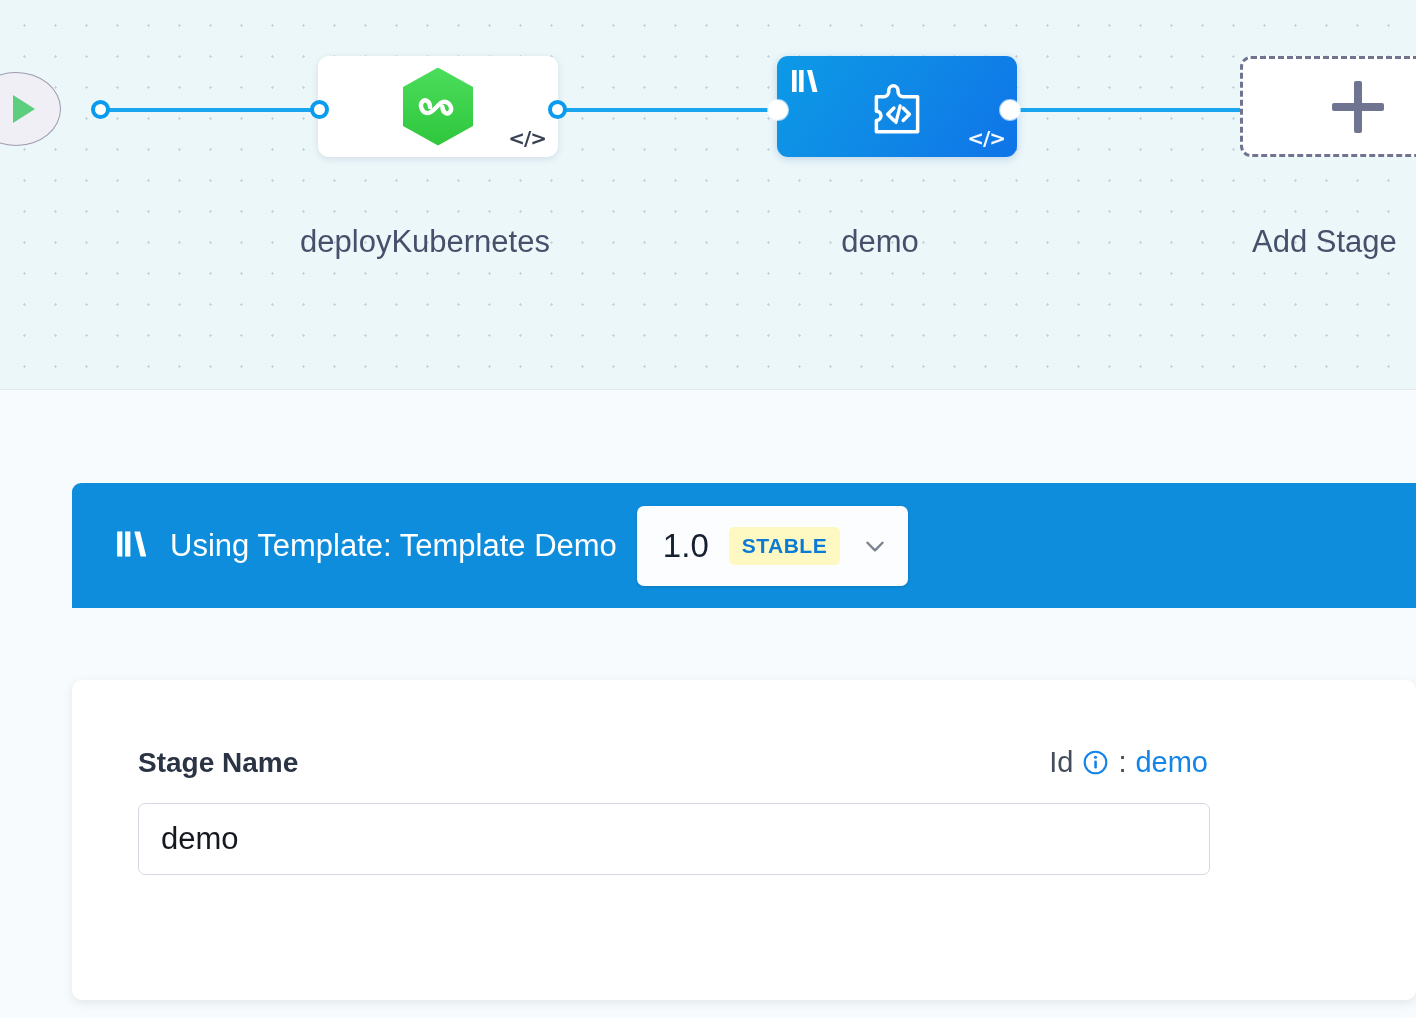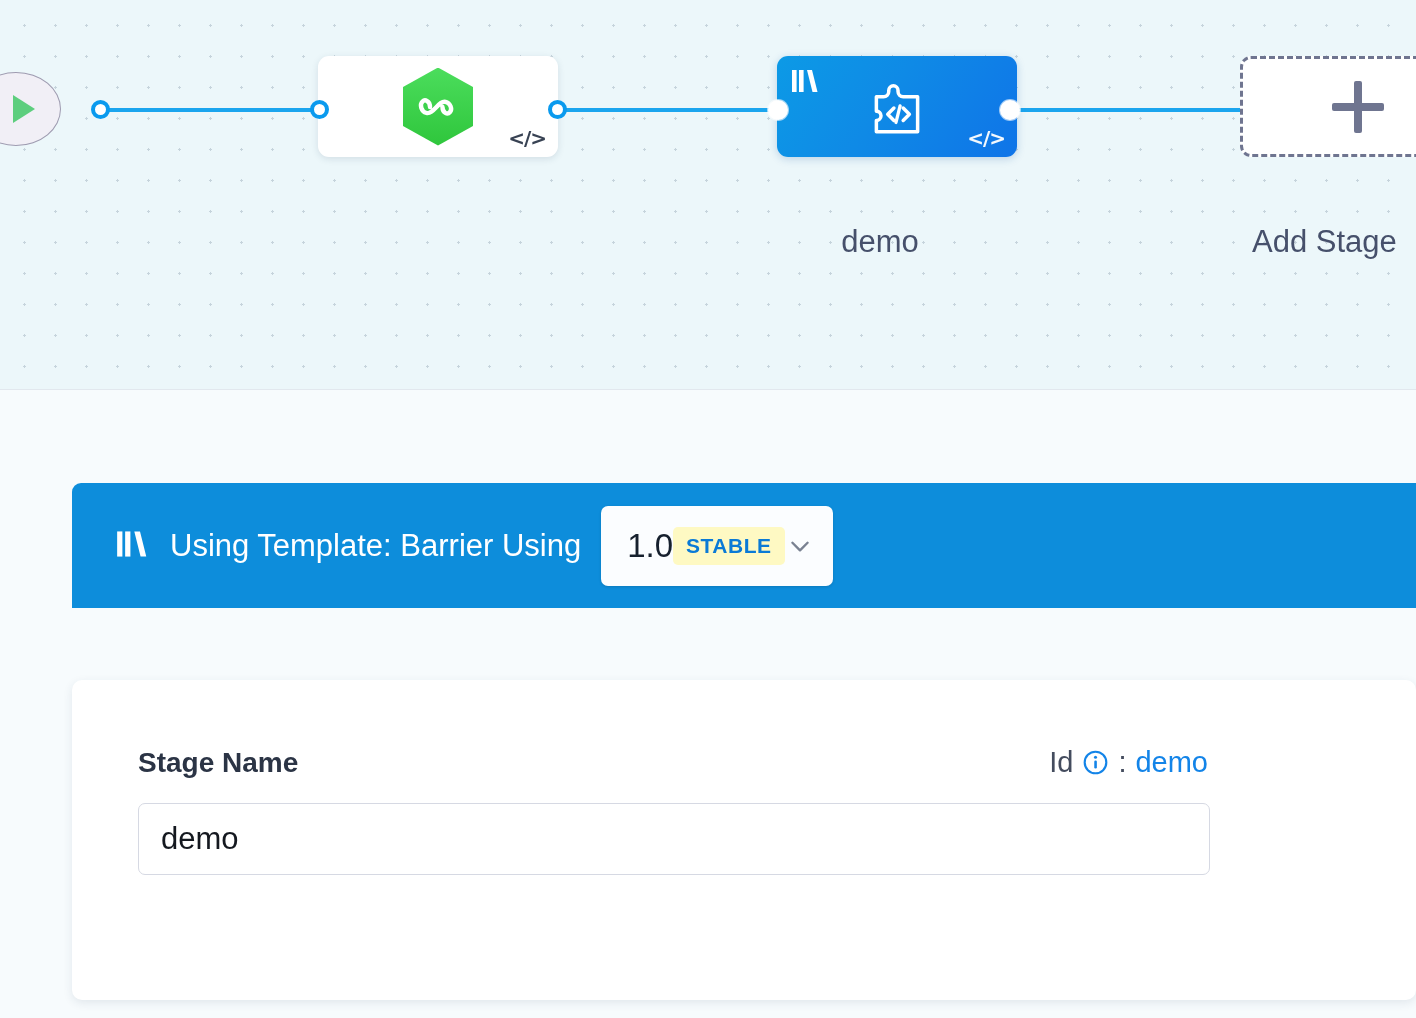--- a/index.html
+++ b/index.html
@@ -177,20 +177,21 @@
   }
 
   
   #version-select {
     margin-left: 20px;
     height: 80px;
     background: #fbfdff;
     border-radius: 7px;
     display: flex; align-items: center;
     padding: 0 20px 0 26px;
+    gap: 20px;
     cursor: pointer;
     box-shadow: 0 1px 3px rgba(0,0,0,.14);
   }
   #version-value {
     font-size: 33px;
     color: #16202e;
   }
   #version-tag {
     background: #fef9c3;
     color: #0a7ad6;
@@ -312,35 +313,36 @@
     </svg>
     <span class="code-glyph">&lt;/&gt;</span>
   </div>
   <div class="port plain" style="left:768px;"></div>
   <div class="port plain" style="left:1000px;"></div>
 
   <div id="node-add">
     <div class="plus"></div>
   </div>
 
+  <div class="node-label" id="label-deploy">deployKubernetes</div>
   <div class="node-label" id="label-demo">demo</div>
   <div class="node-label" id="label-add">Add Stage</div>
 </div>
 
 <div id="lower">
 
   <div id="template-banner">
     <span id="banner-lib-icon" class="lib-icon">
       <svg width="32" height="30" viewBox="0 0 28 26" aria-hidden="true">
         <rect x="1" y="2" width="4.6" height="22" fill="#ffffff"></rect>
         <rect x="8" y="2" width="4.6" height="22" fill="#ffffff"></rect>
         <path d="M16 2 L21 2 L26.5 24 L21.5 24 Z" fill="#ffffff"></path>
       </svg>
     </span>
-    <span id="banner-text">Using Template: Barrier Using</span>
+    <span id="banner-text">Using Template: Template Demo</span>
 
     <div id="version-select">
       <span id="version-value">1.0</span>
       <span id="version-tag">STABLE</span>
       <svg id="version-chevron" viewBox="0 0 24 24" fill="none" aria-hidden="true">
         <path d="M5 9 L12 16 L19 9" stroke="#7a8292" stroke-width="2.2" stroke-linecap="round" stroke-linejoin="round"></path>
       </svg>
     </div>
   </div>
 

